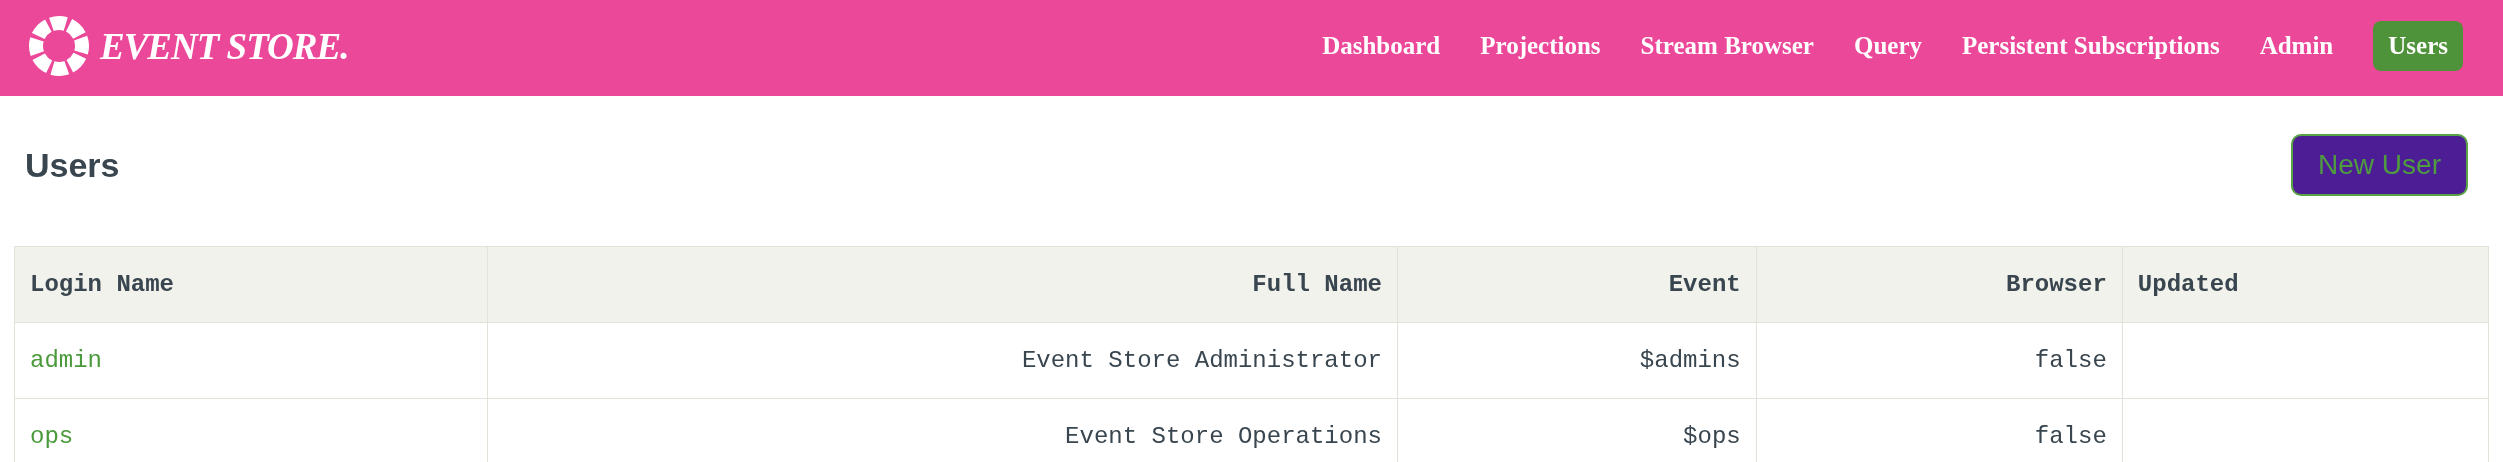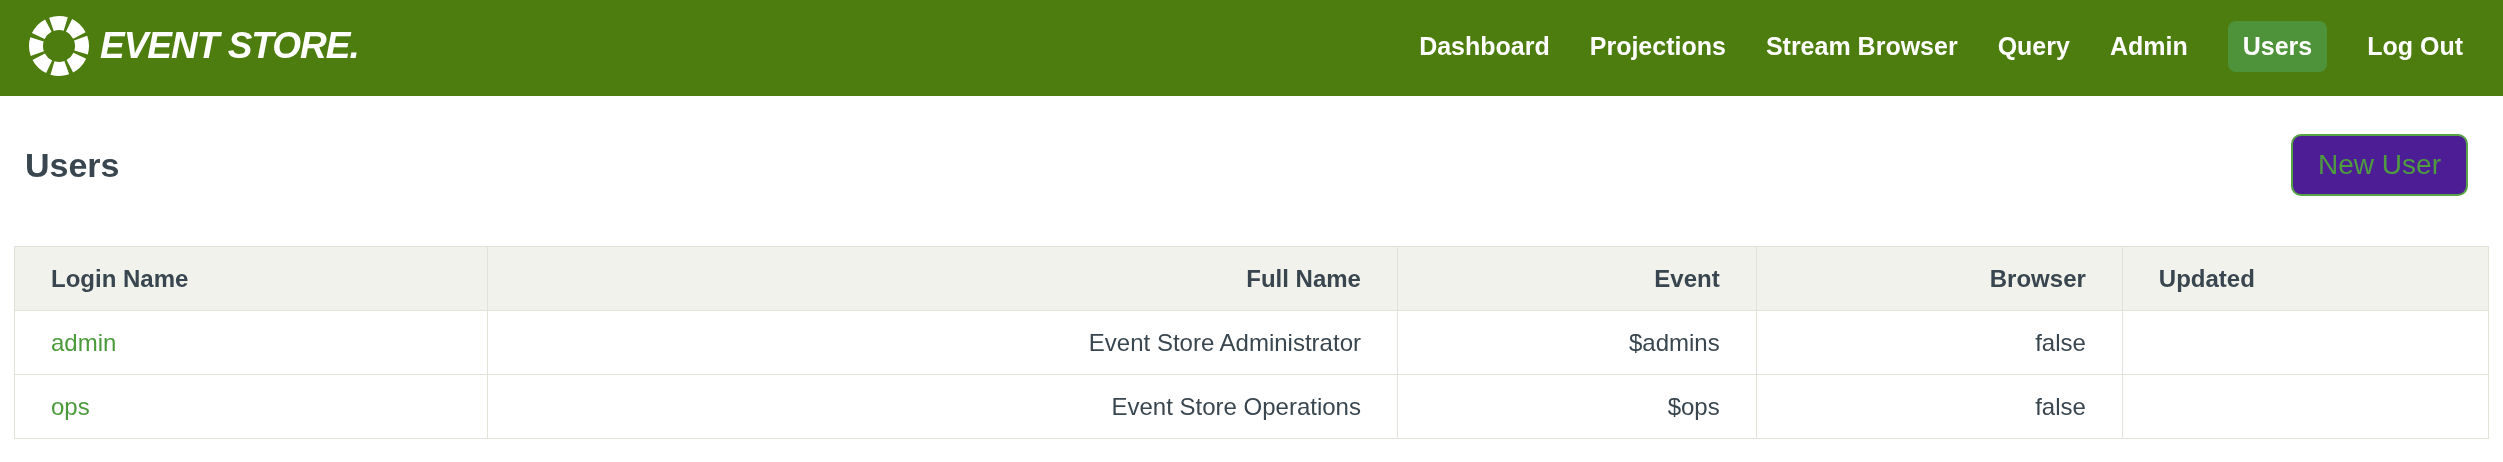--- a/index.html
+++ b/index.html
@@ -8,25 +8,26 @@
     width: 2503px; height: 462px;
     background: #ffffff;
     overflow: hidden;
     font-family: "Liberation Sans", sans-serif;
     color: #39464f;
   }
 
   
   .topbar {
     height: 96px;
-    background: #4d7c0f;
+    background: #ec4899;
     display: flex;
     justify-content: space-between;
     align-items: center;
     padding: 0 40px 4px 28px;
+    font-family: Liberation Serif, serif;
   }
   .brand {
     display: flex;
     align-items: center;
     gap: 10px;
   }
   .brand svg { display: block; }
   .brand-word {
     color: #ffffff;
     font-size: 37px;
@@ -84,24 +85,25 @@
   
   .users-table {
     margin: 50px 14px 0 14px;
     width: calc(100% - 28px);
     border-collapse: collapse;
     font-size: 24px;
     table-layout: fixed;
   }
   .users-table th, .users-table td {
     border: 1px solid #e3e2da;
-    height: 64px;
-    padding: 0 36px;
+    height: 76px;
+    padding: 0 15px;
     overflow: hidden;
     white-space: nowrap;
+    font-family: Liberation Mono, monospace;
   }
   .users-table th {
     background: #f1f2ec;
     font-weight: bold;
     color: #39464f;
   }
   .users-table td { background: #ffffff; }
   .al { text-align: left; }
   .ar { text-align: right; margin-left: 7px; }
   .user-link {
@@ -129,23 +131,23 @@
       </svg>
     </span>
     <span class="brand-word">EVENT STORE.</span>
   </div>
 
   <div class="nav">
     <div class="nav-item">Dashboard</div>
     <div class="nav-item">Projections</div>
     <div class="nav-item">Stream Browser</div>
     <div class="nav-item">Query</div>
+    <div class="nav-item">Persistent Subscriptions</div>
     <div class="nav-item">Admin</div>
     <div class="nav-item active">Users</div>
-    <div class="nav-item">Log Out</div>
   </div>
 </div>
 
 <div class="page-head">
   <h1 class="page-title">Users</h1>
   <button class="new-user-btn">New User</button>
 </div>
 
 <table class="users-table">
   <colgroup>

